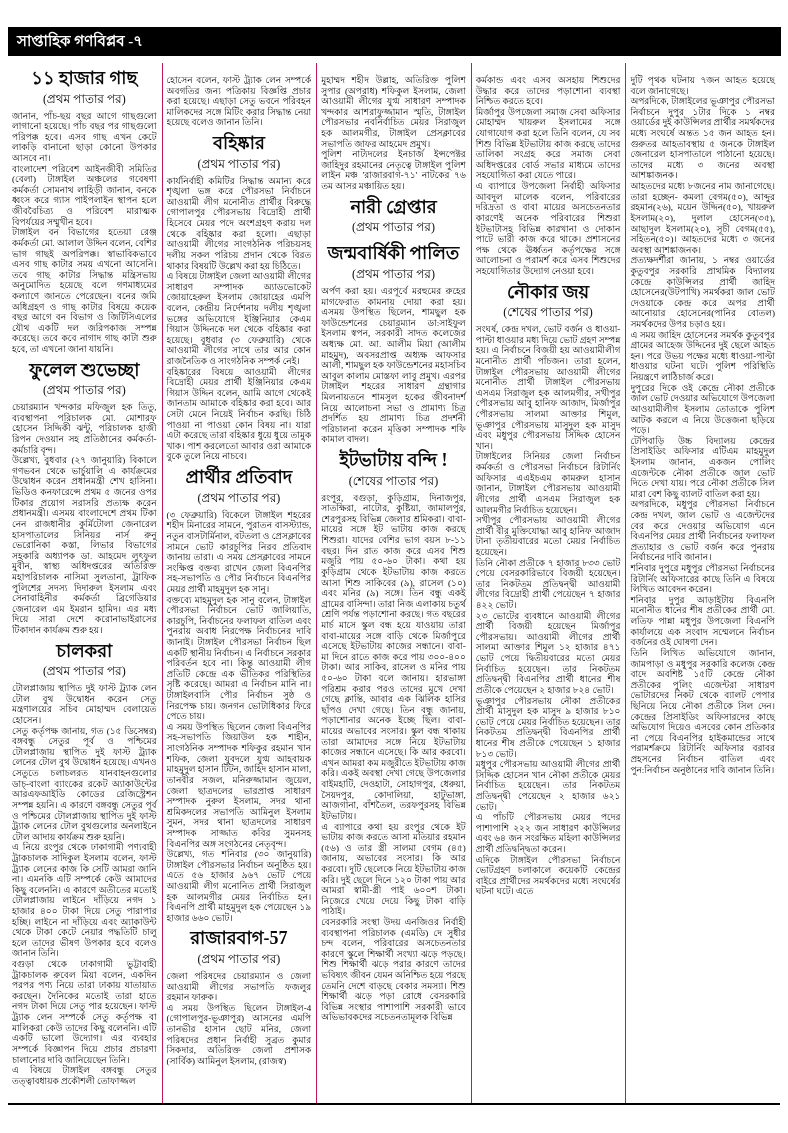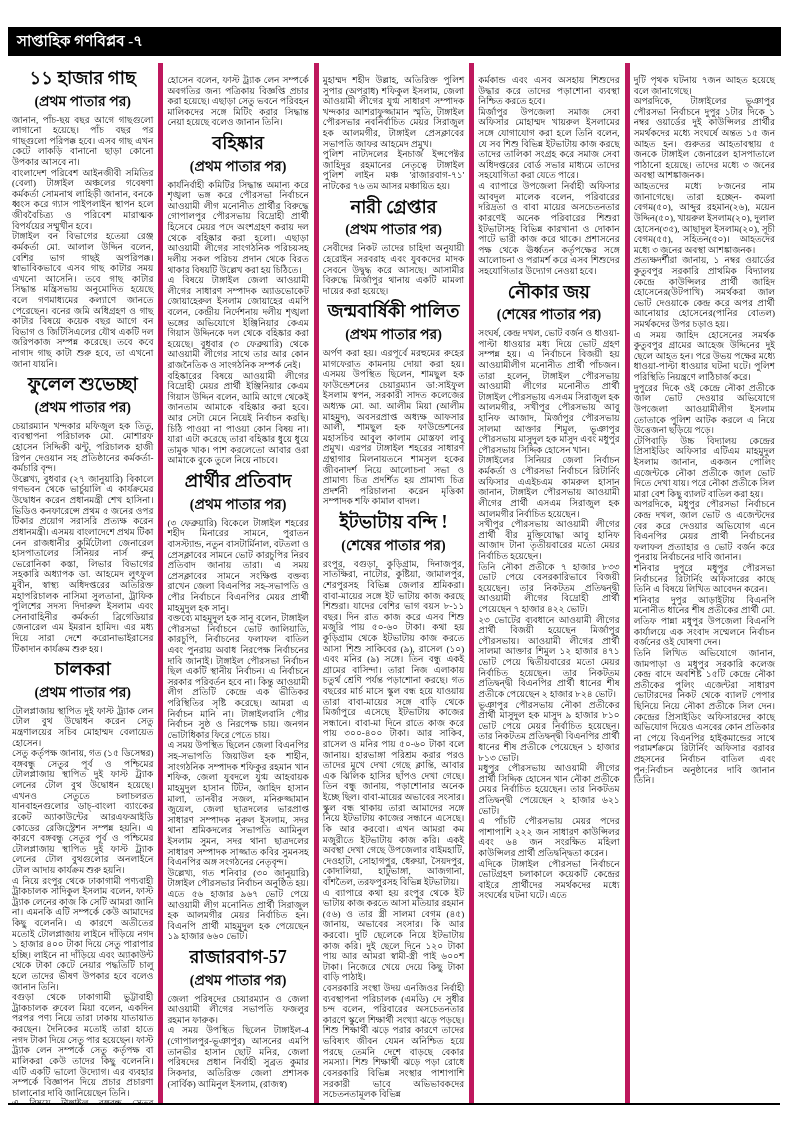--- a/index.html
+++ b/index.html
@@ -4,25 +4,25 @@
 <style>
   html,body{margin:0;padding:0;background:#e9e9e9;}
   .page{position:relative;width:788px;height:1133px;background:#ffffff;margin:0 auto;
         font-family:"Liberation Serif","DejaVu Serif",serif;color:#0a0a0a;overflow:hidden;}
   .masthead{position:absolute;left:8px;top:27px;width:755px;height:29px;background:#000000;
         color:#ffffff;display:flex;justify-content:space-between;align-items:center;
         padding:0 9px;font-size:15px;font-weight:bold;}
   .masthead span{white-space:nowrap;}
   .content{position:absolute;left:8px;top:63px;width:772px;height:1040px;display:flex;
         border-bottom:2.5px solid #000;}
-  .col{flex:1 1 0;padding:0 5px 0 4px;overflow:hidden;border-right:5px solid #be185d;}
+  .col{flex:1 1 0;padding:0 5px 0 4px;overflow:hidden;border-right:1px solid #be185d;}
   .col:last-child{border-right:none;}
   .article-title{font-size:18px;font-weight:bold;text-align:center;line-height:1.2;
         margin:5px 0 0 0;letter-spacing:0;}
-  .article-cont{font-size:14px;font-weight:bold;text-align:center;margin:0 0 1px 0;}
+  .article-cont{font-size:12px;font-weight:normal;text-align:center;margin:0 0 1px 0;}
   .article-body{font-size:9px;line-height:1.18;text-align:justify;white-space:pre-line;
         word-break:break-word;}
   .lead .article-body{margin-top:12px;}
 </style>
 </head>
 <body>
 
 <div class="page">
 
   <div class="masthead">
@@ -84,21 +84,20 @@
     </div>
 
     <div class="col">
       <div class="lead">
         <div class="article-body">মুহাম্মদ শহীদ উল্লাহ, অতিরিক্ত পুলিশ সুপার (অপরাধ) শফিকুল ইসলাম, জেলা আওয়ামী লীগের যুগ্ম সাধারণ সম্পাদক খন্দকার আশরাফুজ্জামান স্মৃতি, টাঙ্গাইল পৌরসভার নবনির্বাচিত মেয়র সিরাজুল হক আলমগীর, টাঙ্গাইল প্রেসক্লাবের সভাপতি জাফর আহমেদ প্রমুখ।
 পুলিশ নাট্যদলের ইনচার্জ ইন্সপেক্টর জাহিদুর রহমানের নেতৃত্বে টাঙ্গাইল পুলিশ লাইন মঞ্চ 'রাজারবাগ-৭১' নাটকের ৭৬ তম আসর মঞ্চায়িত হয়।</div>
       </div>
       <div>
         <div class="article-title">নারী গ্রেপ্তার</div>
         <div class="article-cont">(প্রথম পাতার পর)</div>
-        <div class="article-body">সেবীদের নিকট তাদের চাহিদা অনুযায়ী হেরোইন সরবরাহ এবং যুবকদের মাদক সেবনে উদ্বুদ্ধ করে আসছে। আসামীর বিরুদ্ধে মির্জাপুর থানায় একটি মামলা দায়ের করা হয়েছে।</div>
       </div>
       <div>
         <div class="article-title">জন্মবার্ষিকী পালিত</div>
         <div class="article-cont">(প্রথম পাতার পর)</div>
         <div class="article-body">অর্পণ করা হয়। এরপূর্বে মরহুমের রুহের মাগফেরাত কামনায় দোয়া করা হয়। এসময় উপস্থিত ছিলেন, শামছুল হক ফাউন্ডেশনের চেয়ারম্যান ডা:সাইফুল ইসলাম স্বপন, সরকারী সাদত কলেজের অধ্যক্ষ মো. আ. আলীম মিয়া (আলীম মাহমুদ), অবসরপ্রাপ্ত অধ্যক্ষ আফসার আলী, শামছুল হক ফাউন্ডেশনের মহাসচিব আবুল কালাম মোস্তফা লাবু প্রমুখ। এরপর টাঙ্গাইল শহরের সাধারণ গ্রন্থাগার মিলনায়তনে শামসুল হকের জীবনাদর্শ নিয়ে আলোচনা সভা ও প্রামাণ্য চিত্র প্রদর্শিত হয় প্রামাণ্য চিত্র প্রদর্শনী পরিচালনা করেন মৃত্তিকা সম্পাদক শফি কামাল বাদল।</div>
       </div>
       <div>
         <div class="article-title">ইটভাটায় বন্দি !</div>
         <div class="article-cont">(শেষের পাতার পর)</div>
         <div class="article-body">রংপুর, বগুড়া, কুড়িগ্রাম, দিনাজপুর, সাতক্ষিরা, নাটোর, কুষ্টিয়া, জামালপুর, শেরপুরসহ বিভিন্ন জেলার শ্রমিকরা। বাবা-মায়ের সঙ্গে ইট ভাটায় কাজ করছে শিশুরা। যাদের বেশির ভাগ বয়স ৮-১১ বছর। দিন রাত কাজ করে এসব শিশু মজুরি পায় ৫০-৬০ টাকা। কথা হয় কুড়িগ্রাম থেকে ইটভাটায় কাজ করতে আসা শিশু সাকিবের (৯), রাসেল (১০) এবং মনির (৯) সঙ্গে। তিন বন্ধু একই গ্রামের বাসিন্দা। তারা নিজ এলাকায় চতুর্থ শ্রেণি পর্যন্ত পড়াশোনা করছে। গত বছরের মার্চ মাসে স্কুল বন্ধ হয়ে যাওয়ায় তারা বাবা-মায়ের সঙ্গে বাড়ি থেকে মির্জাপুরে এসেছে ইটভাটায় কাজের সন্ধানে। বাবা-মা দিনে রাতে কাজ করে পায় ৩০০-৪০০ টাকা। আর সাকিব, রাসেল ও মনির পায় ৫০-৬০ টাকা বলে জানায়। হারভাঙ্গা পরিশ্রম করার পরও তাদের মুখে দেখা গেছে ক্লান্তি, আবার এক ঝিলিক হাসির ছাঁপও দেখা গেছে। তিন বন্ধু জানায়, পড়াশোনার অনেক ইচ্ছে ছিল। বাবা-মায়ের অভাবের সংসার। স্কুল বন্ধ থাকায় তারা আমাদের সঙ্গে নিয়ে ইটভাটায় কাজের সন্ধানে এসেছে। কি আর করবো। এখন আমরা কম মজুরীতে ইটভাটায় কাজ করি। একই অবস্থা দেখা গেছে উপজেলার বাইমহাটি, দেওহাটা, সোহাগপুর, ধেরুয়া, সৈয়দপুর, কোদালিয়া, হাটুভাঙ্গা, আজগানা, বাঁশতৈল, তরফপুরসহ বিভিন্ন ইটভাটায়।

